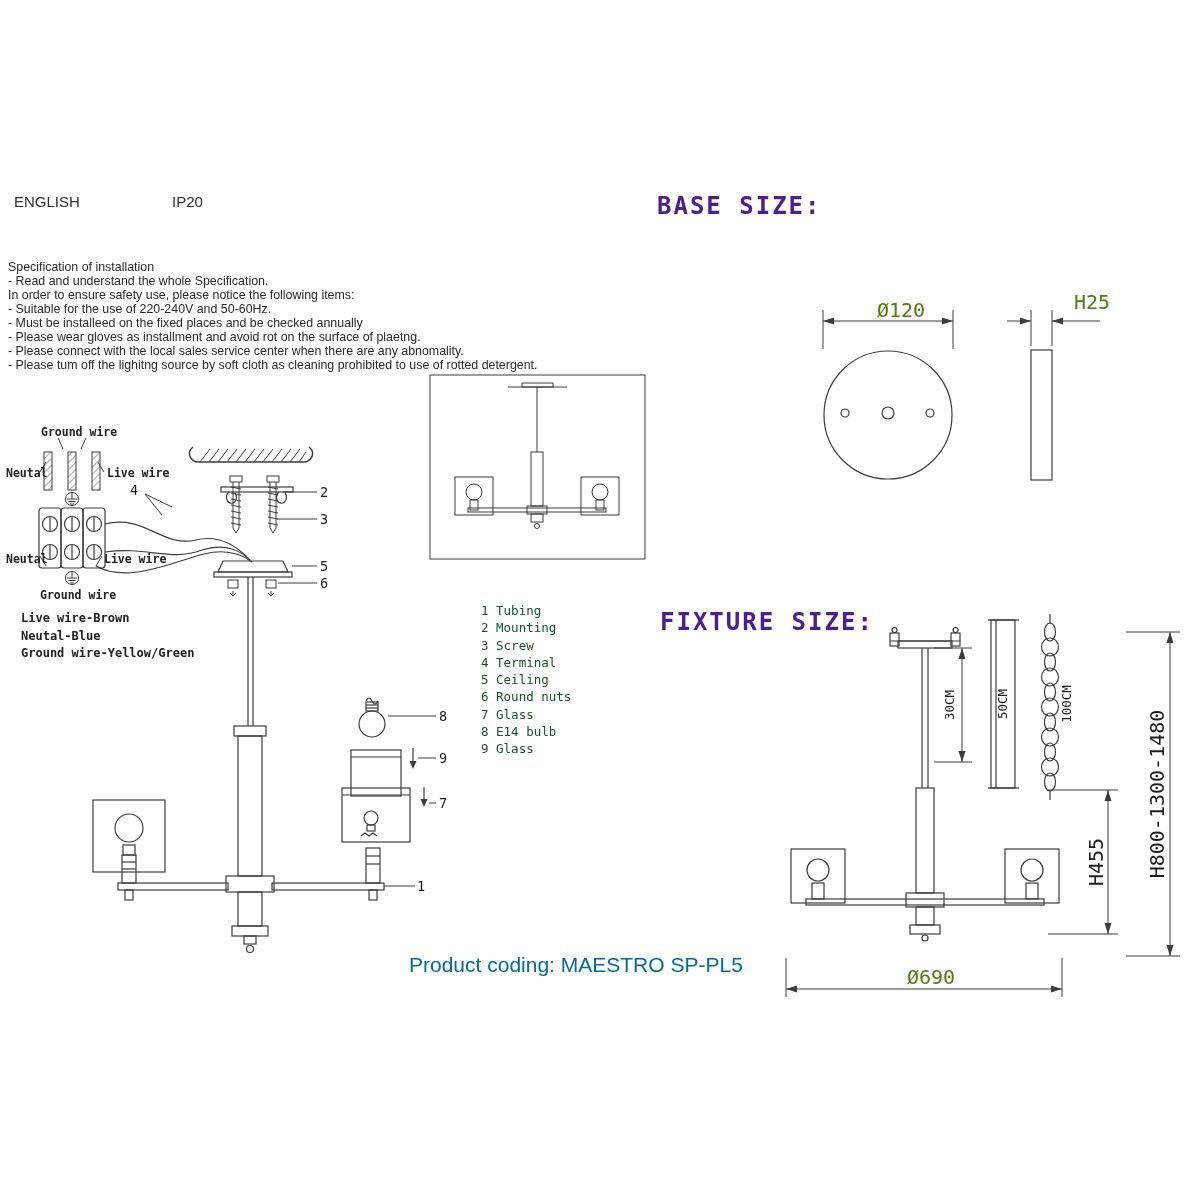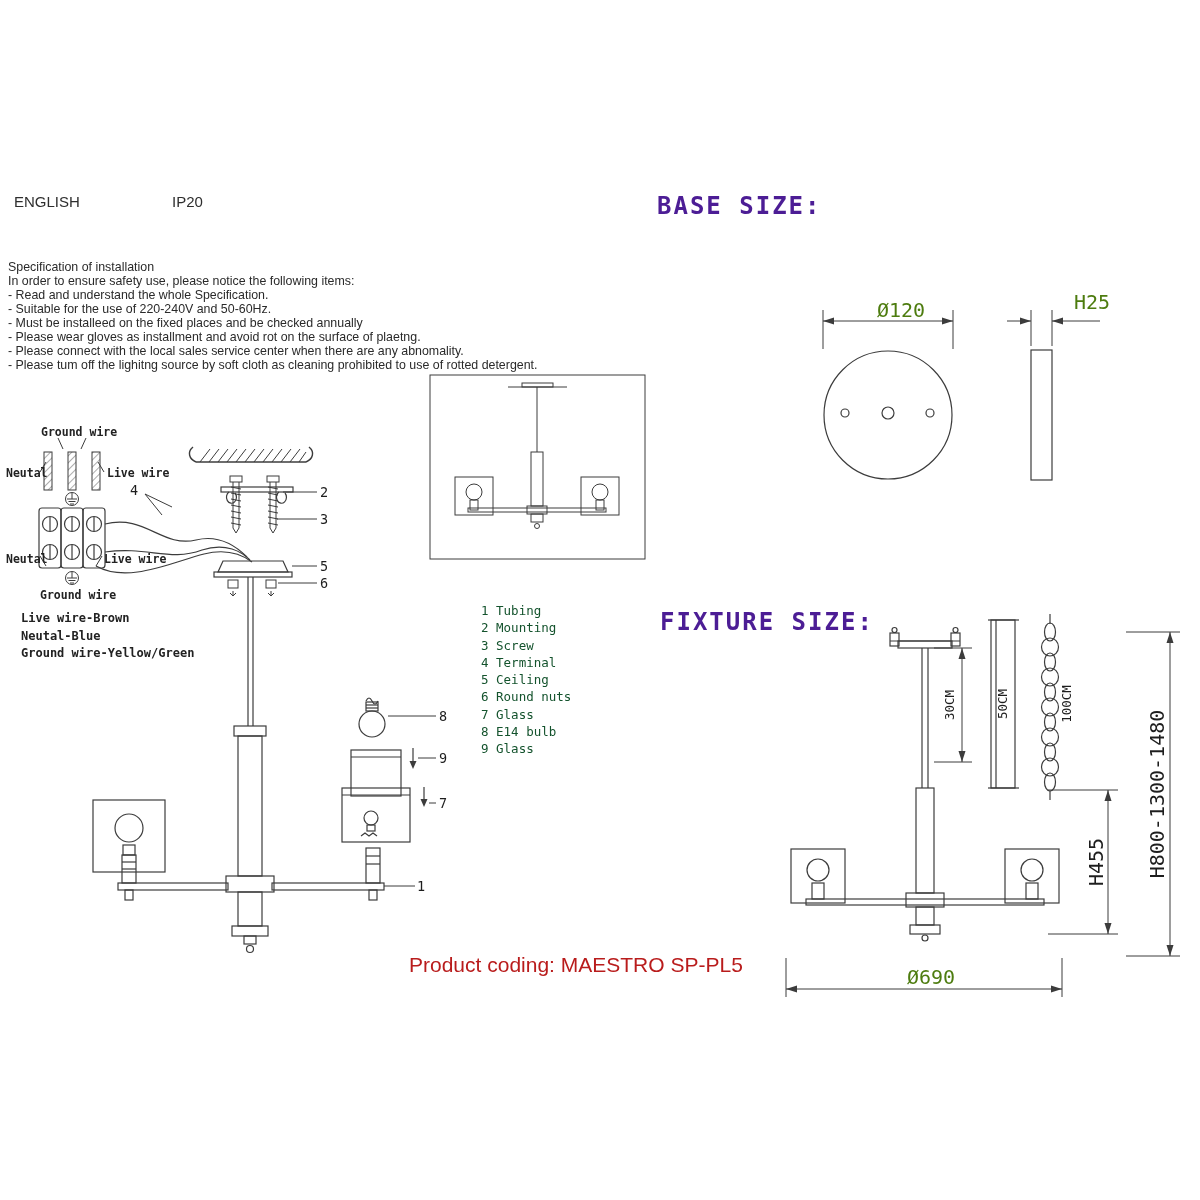--- a/index.html
+++ b/index.html
@@ -321,22 +321,22 @@
       <circle cx="600" cy="492" r="8"></circle>
       <rect x="596" y="500" width="8" height="10"></rect>
     </g>
   </svg>
 
   <span class="abs" style="left:14px; top:193px; font-size:15px;">ENGLISH</span>
   <span class="abs" style="left:172px; top:193px; font-size:15px;">IP20</span>
 
   <div class="abs spec" style="left:8px; top:220px;margin-top:40px;">
     <div>Specification of installation</div>
+    <div>- Read and understand the whole Specification.</div>
     <div>In order to ensure safety use, please notice the following items:</div>
-    <div>- Read and understand the whole Specification.</div>
     <div>- Suitable for the use of 220-240V and 50-60Hz.</div>
     <div>- Must be installeed on the fixed places and be checked annually</div>
     <div>- Please wear gloves as installment and avoid rot on the surface of plaetng.</div>
     <div>- Please connect with the local sales service center when there are any abnomality.</div>
     <div>- Please tum off the lighitng source by soft cloth as cleaning prohibited to use of rotted detergent.</div>
   </div>
 
   <span class="abs sec-title" style="left:657px; top:192px;">BASE SIZE:</span>
   <span class="abs sec-title" style="left:660px; top:608px;">FIXTURE SIZE:</span>
 
@@ -378,15 +378,15 @@
     <div>2 Mounting</div>
     <div>3 Screw</div>
     <div>4 Terminal</div>
     <div>5 Ceiling</div>
     <div>6 Round nuts</div>
     <div>7 Glass</div>
     <div>8 E14 bulb</div>
     <div>9 Glass</div>
   </div>
 
-  <span class="abs" style="left:409px; top:953px; font-size:21px; color:#b91c1c;text-align:right;">Product coding: MAESTRO SP-PL5</span>
+  <span class="abs" style="left:409px; top:953px; font-size:21px; color:#0369a1;text-align:right;">Product coding: MAESTRO SP-PL5</span>
 
 </div>
 
 </body></html>

